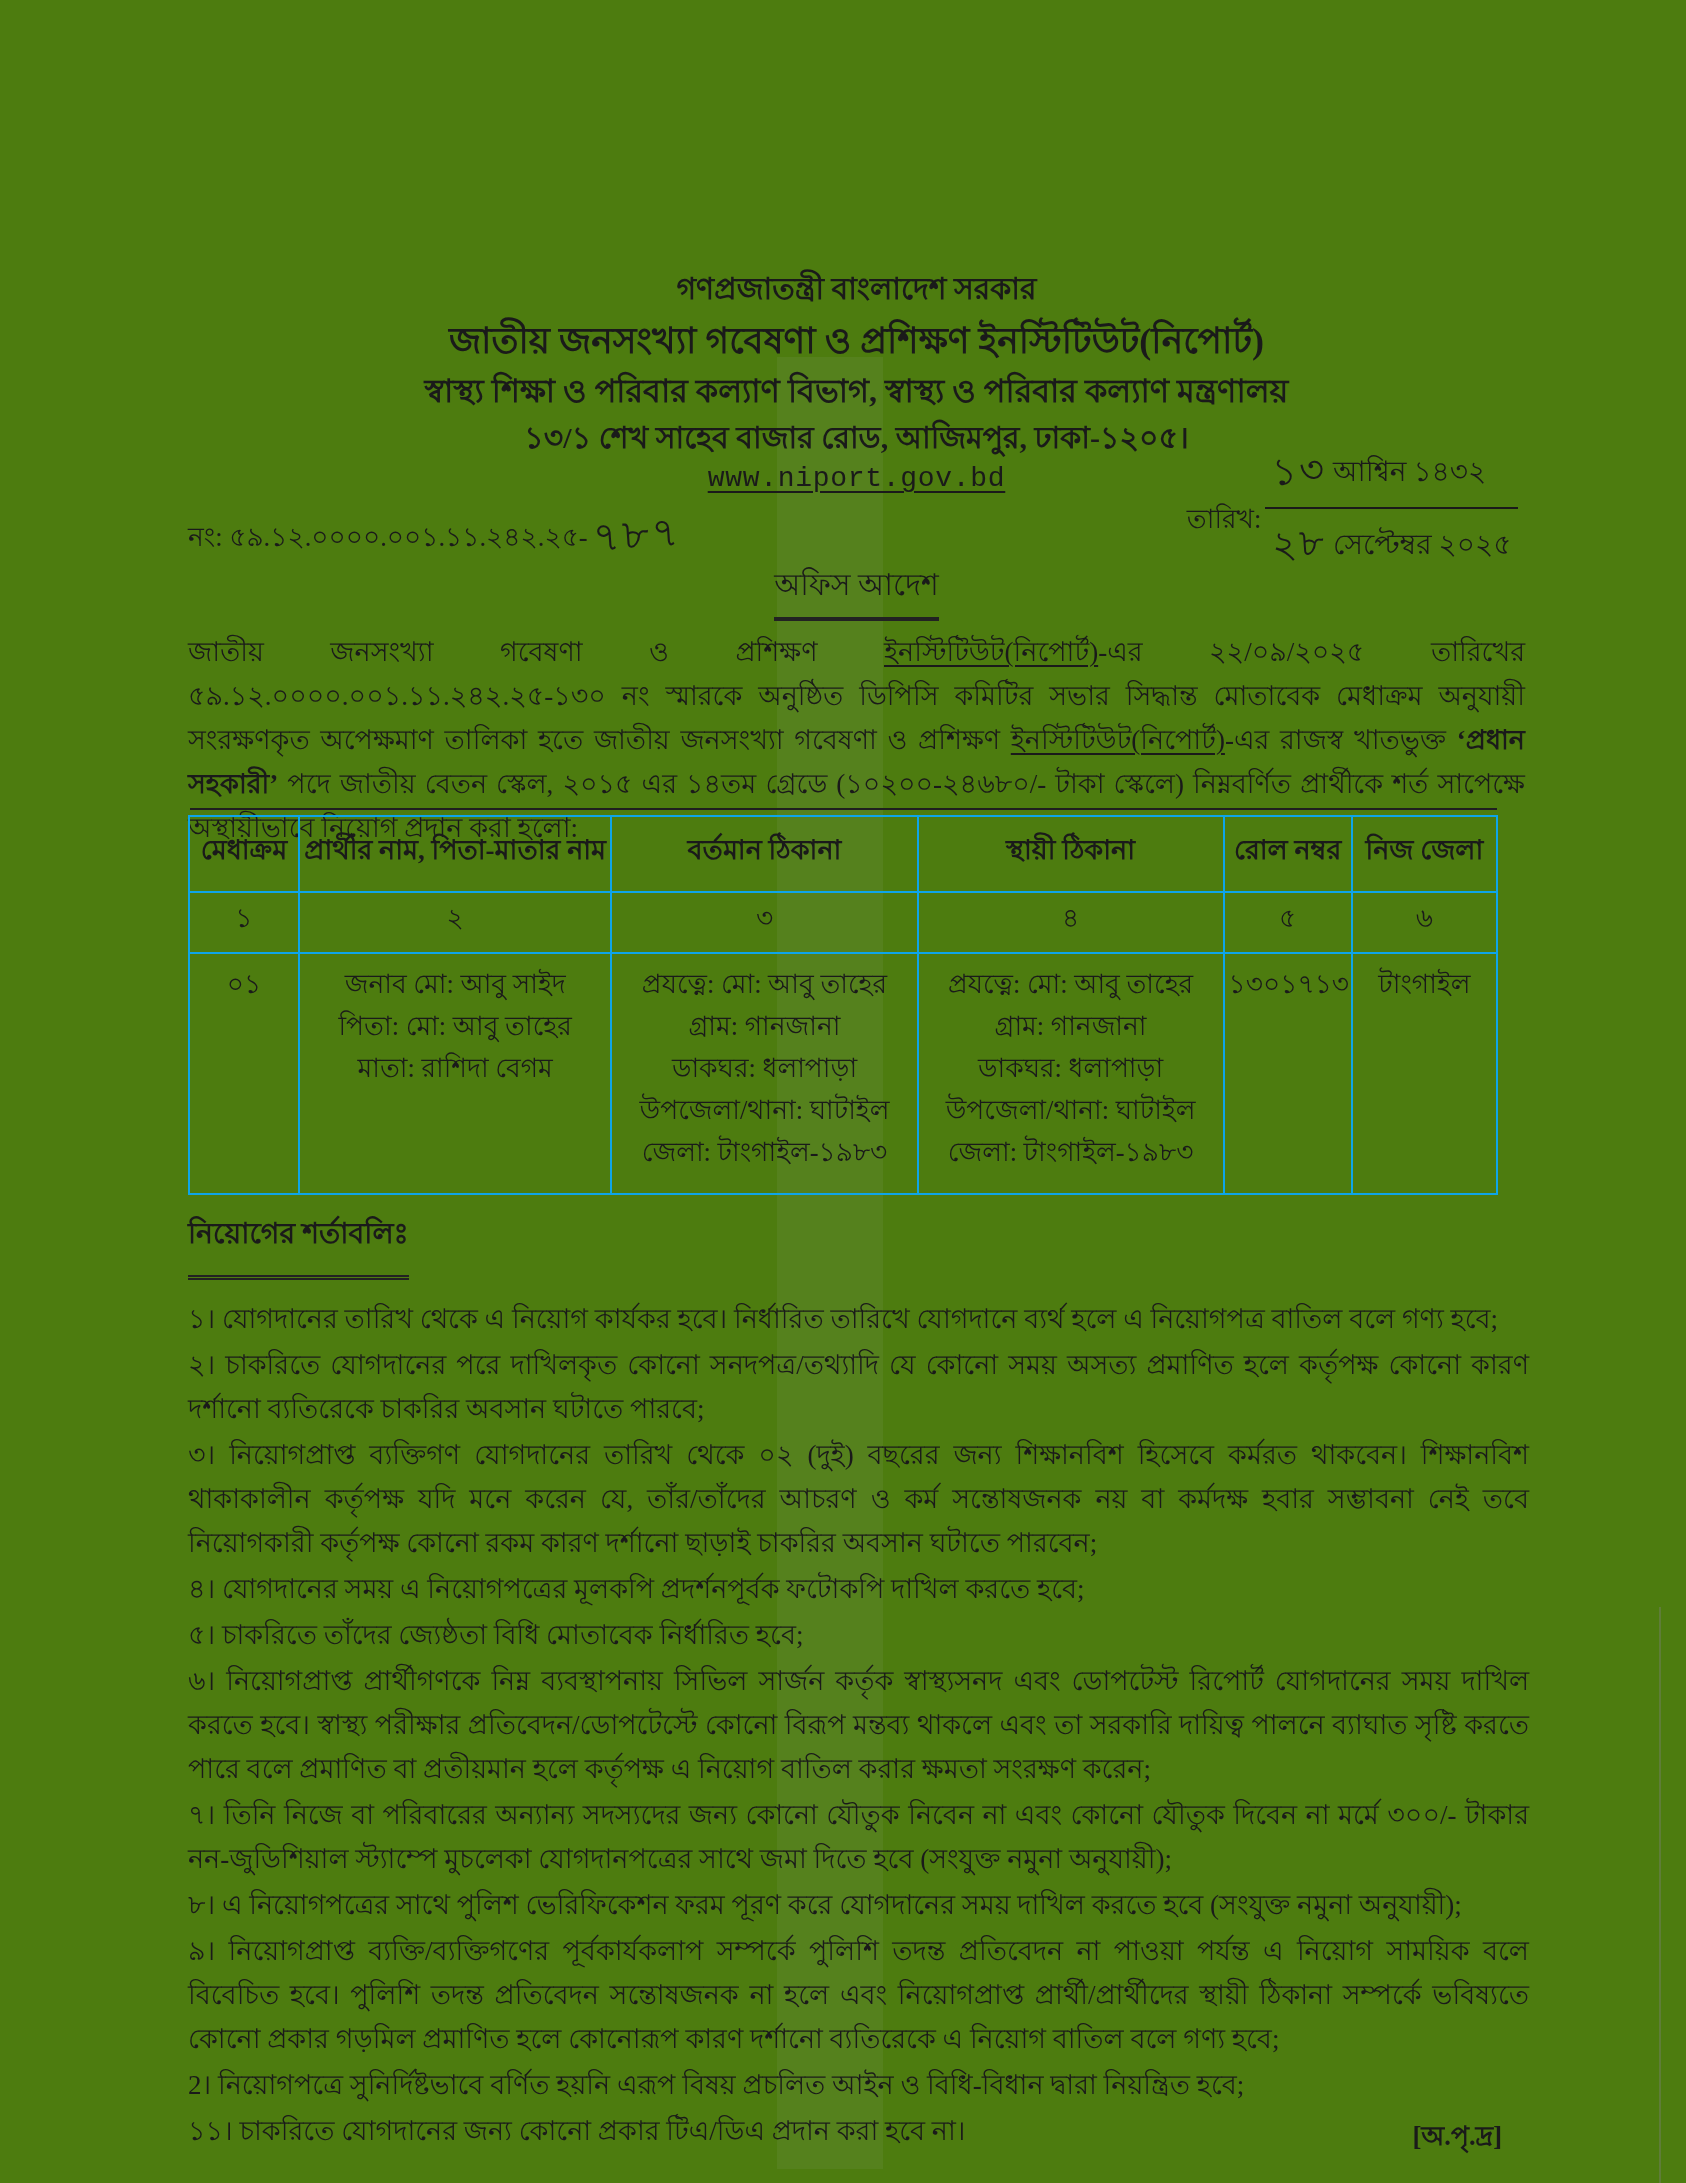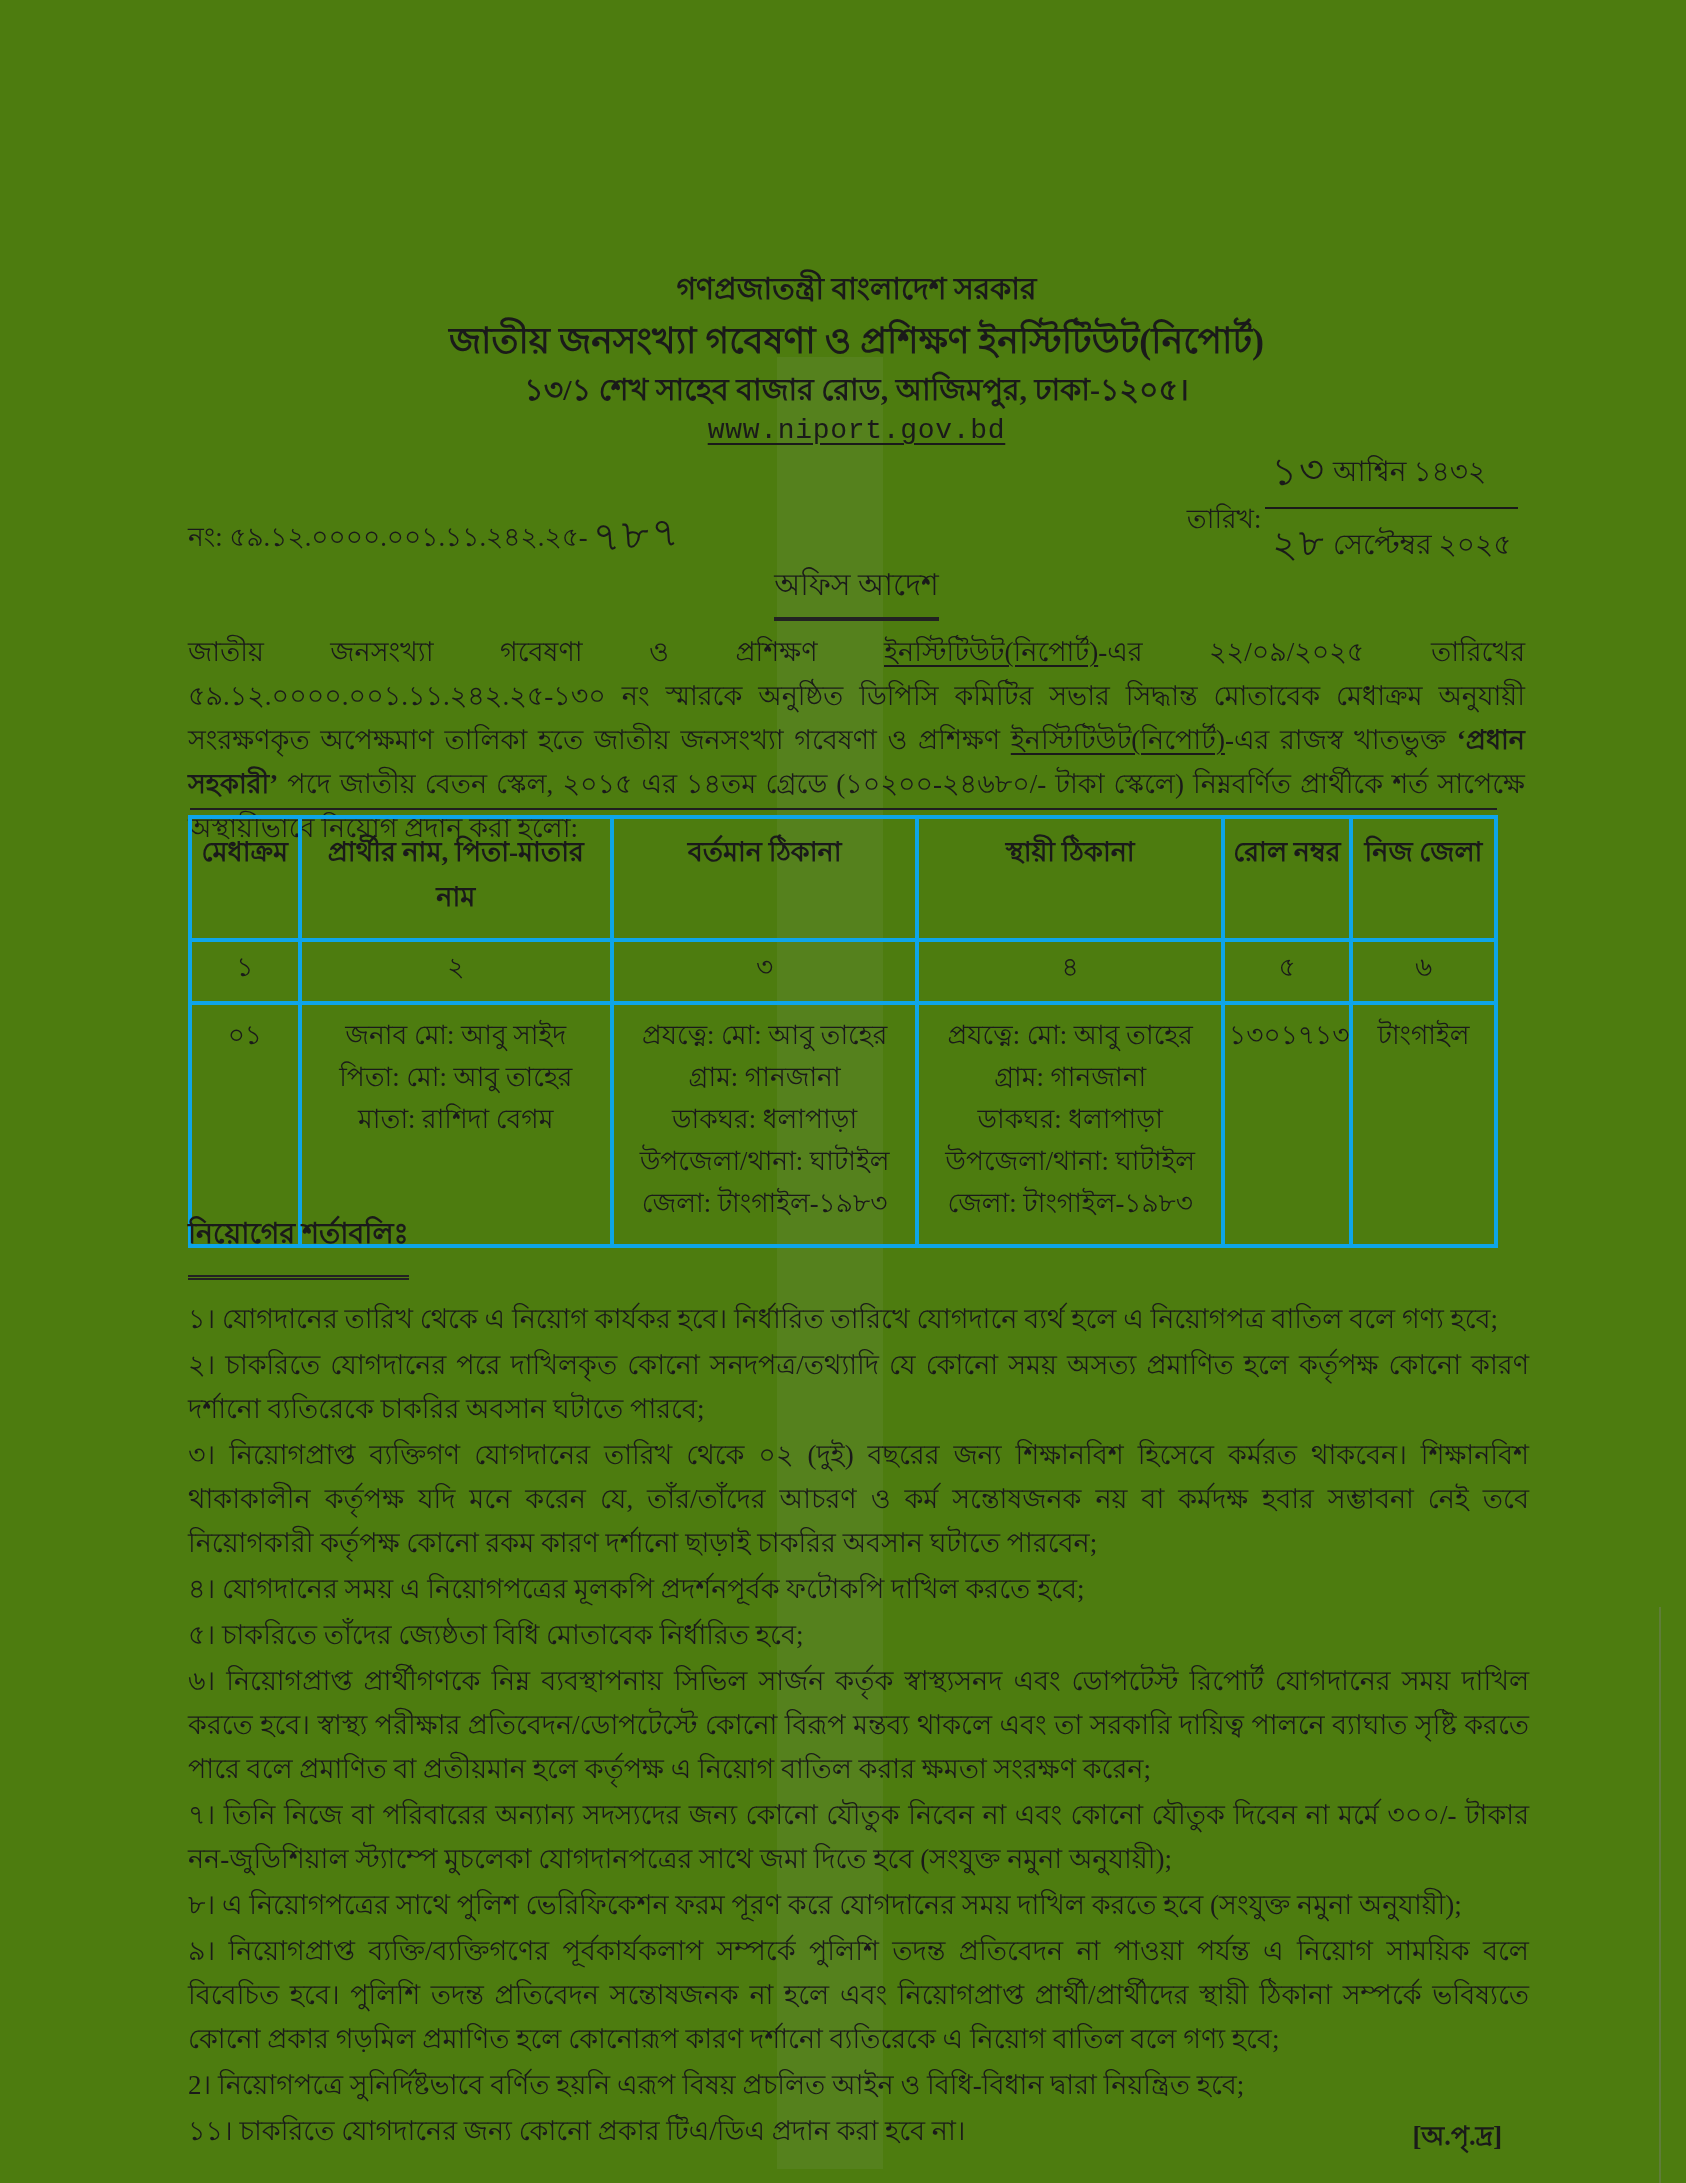--- a/index.html
+++ b/index.html
@@ -118,21 +118,21 @@
     top: 808px; left: 190px; width: 1307px;
     height: 2px; background: #1f1f1f;
   }
   table.appt {
     position: absolute;
     top: 815px; left: 188px; width: 1310px;
     border-collapse: collapse;
     table-layout: fixed;
   }
   table.appt th, table.appt td {
-    border: 4px solid #0ea5e9;
+    border: 2px solid #0ea5e9;
     vertical-align: top;
     text-align: center;
     margin-top: 11px;
   }
   table.appt th {
     font-size: 27px;
     font-weight: bold;
     padding: 12px 4px 17px 4px;
   }
   table.appt tr.nums td {
@@ -178,20 +178,21 @@
 <body>
 
 <div class="page">
 
   <div class="scan-band"></div>
   <div class="scan-edge-line"></div>
 
   <div class="letterhead">
     <div class="lh-govt">গণপ্রজাতন্ত্রী বাংলাদেশ সরকার</div>
     <div class="lh-org">জাতীয় জনসংখ্যা গবেষণা ও প্রশিক্ষণ ইনস্টিটিউট(নিপোর্ট)</div>
+    <div class="lh-dept">স্বাস্থ্য শিক্ষা ও পরিবার কল্যাণ বিভাগ, স্বাস্থ্য ও পরিবার কল্যাণ মন্ত্রণালয়</div>
     <div class="lh-addr">১৩/১ শেখ সাহেব বাজার রোড, আজিমপুর, ঢাকা-১২০৫।</div>
     <div class="lh-web">
       <span>www.niport.gov.bd</span>
     </div>
   </div>
 
   <div class="memo-line">
     <span>নং: ৫৯.১২.০০০০.০০১.১১.২৪২.২৫-</span><span class="hand">৭৮৭</span>
   </div>
 

